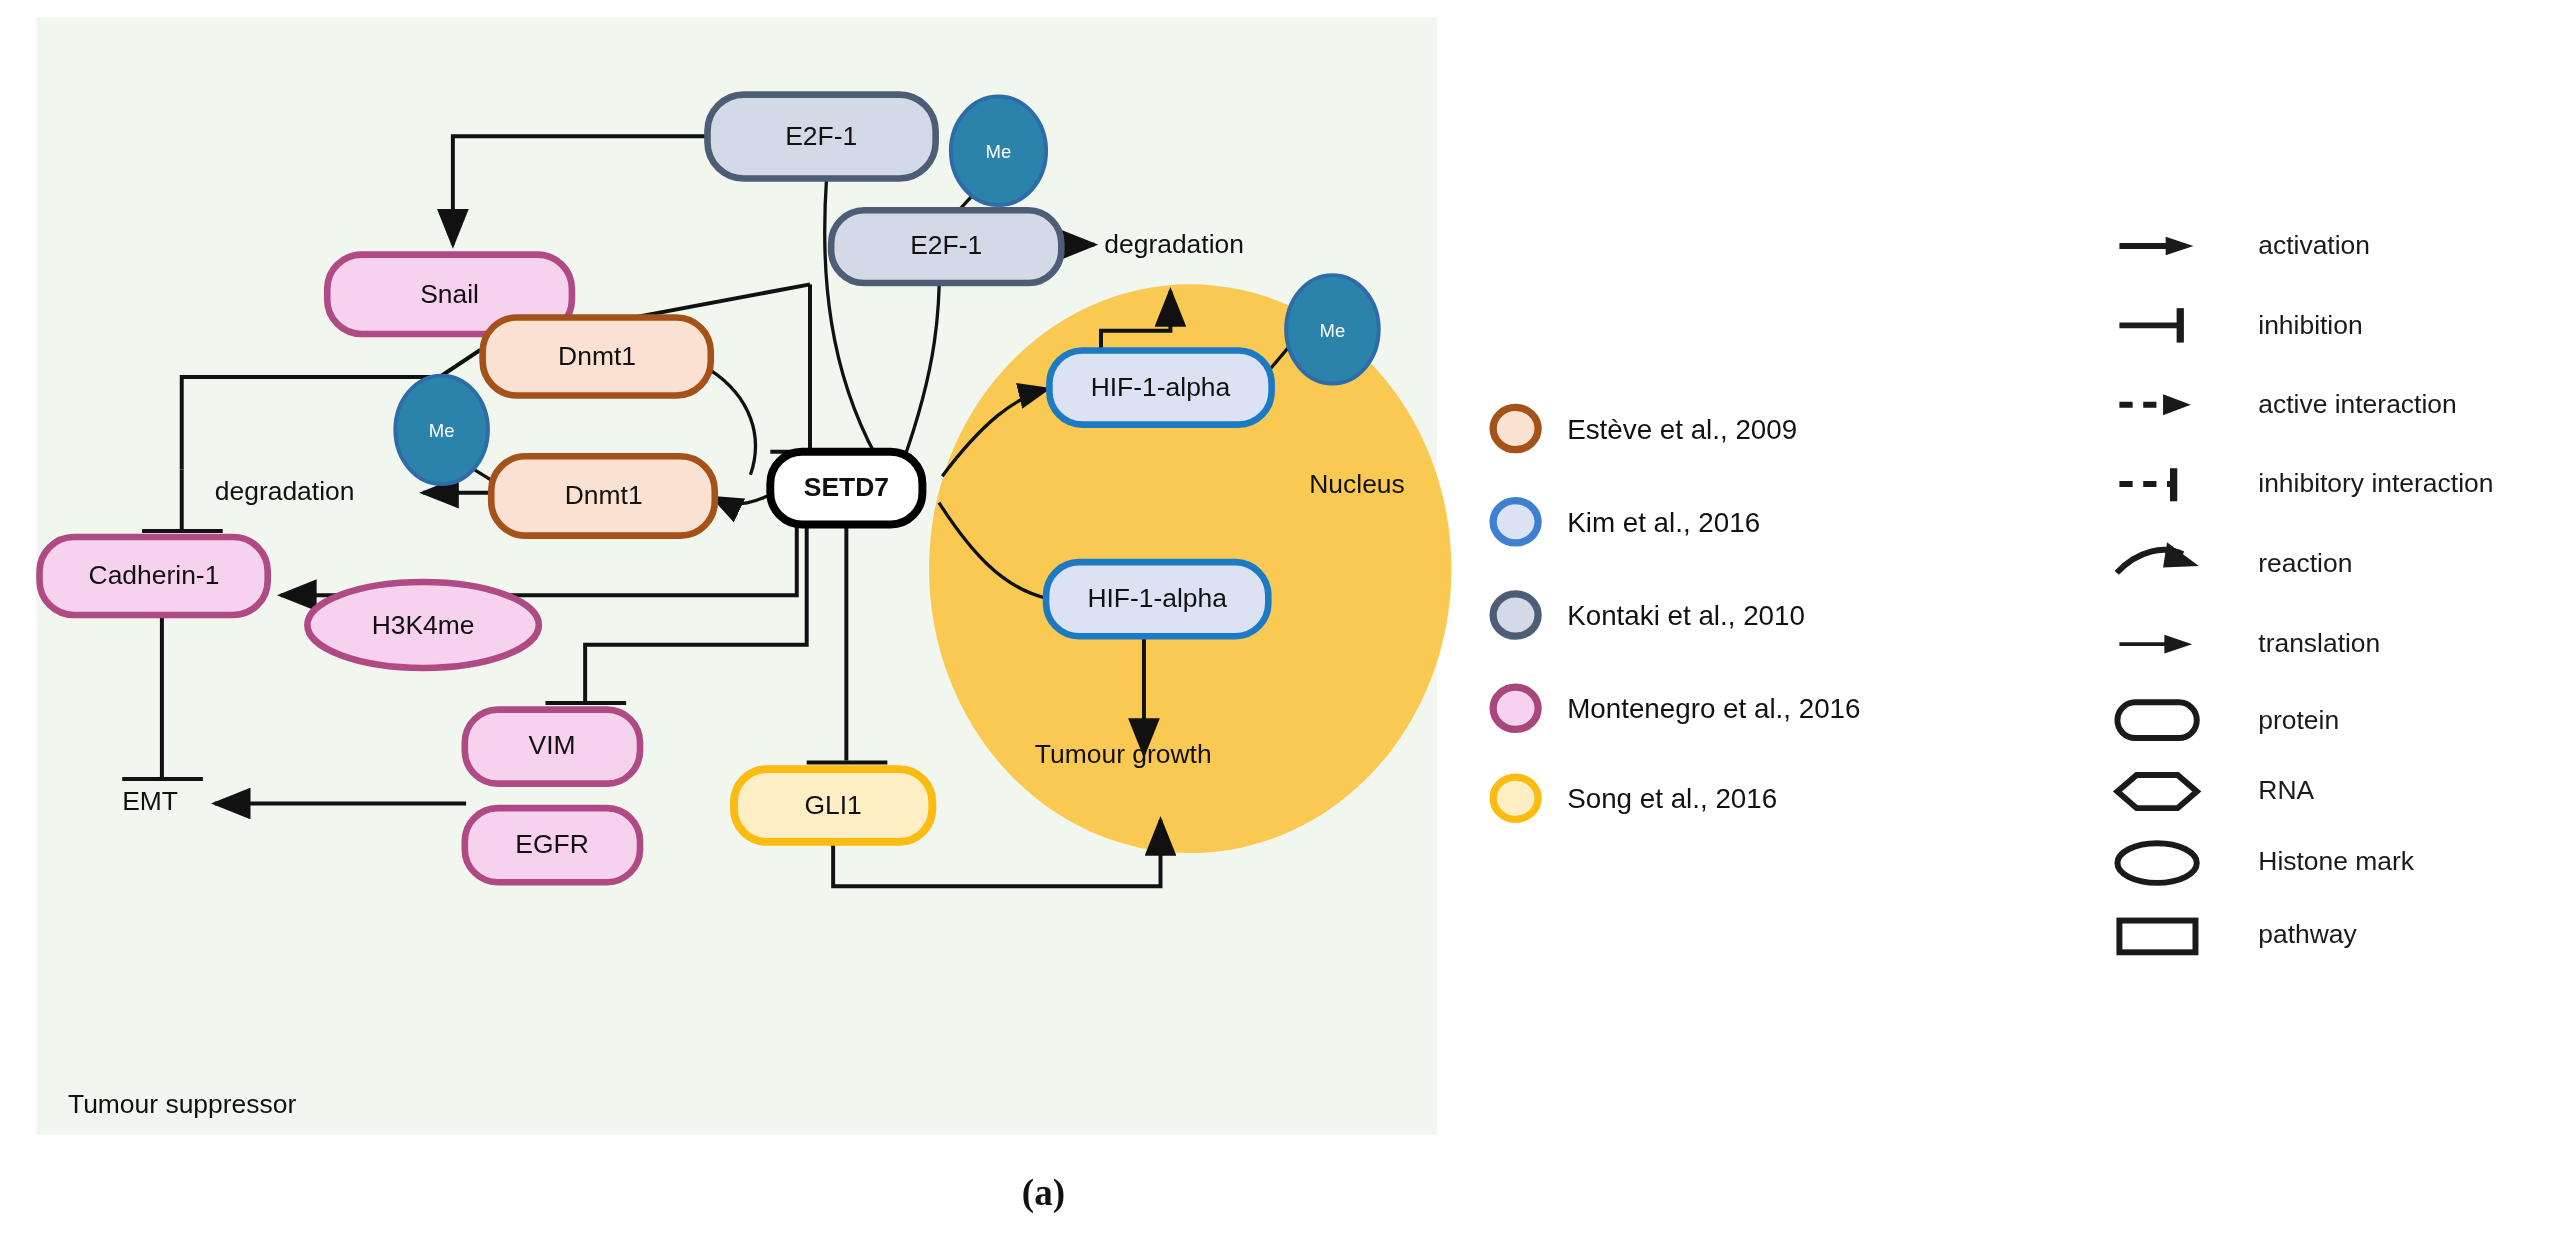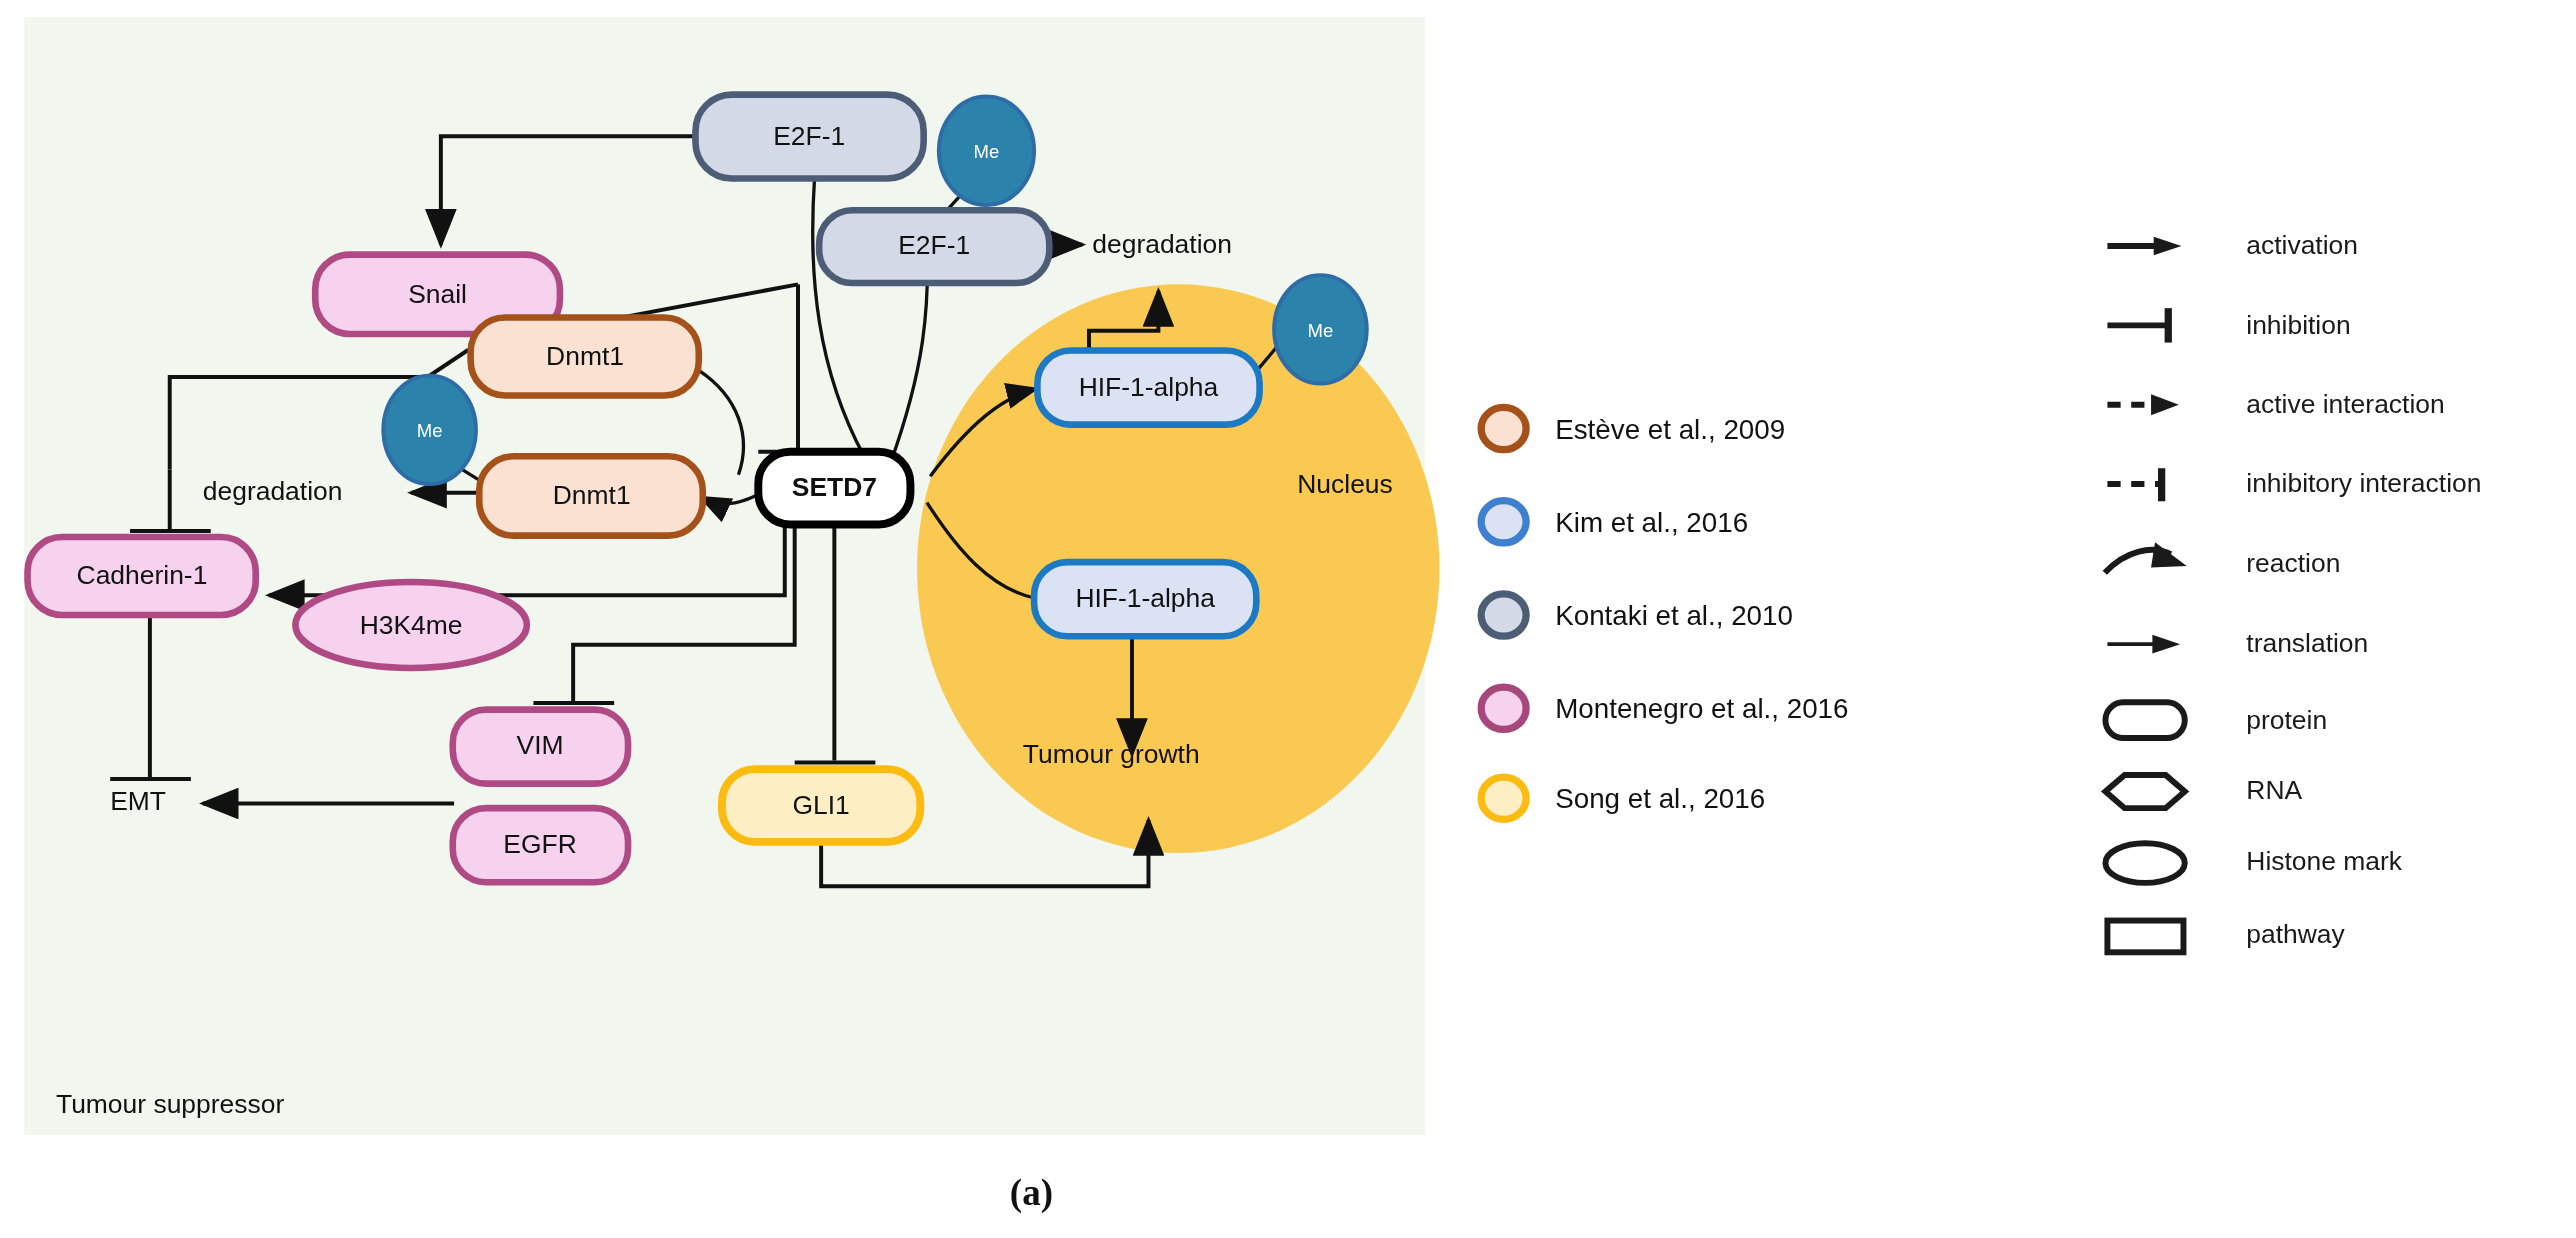--- a/index.html
+++ b/index.html
@@ -1,18 +1,18 @@
 <!DOCTYPE html>
 <html style="font-size:10.6px"><head>
 <meta charset="utf-8">
 <style>
   html,body{margin:0;padding:0;background:#ffffff;}
   body{width:2576px;height:1238px;position:relative;overflow:hidden;
        font-family:"Liberation Sans","DejaVu Sans",sans-serif;}
-  #root{position:absolute;left:4px;top:0;width:2124px;height:1238px;}
+  #root{position:absolute;left:16px;top:0;width:2124px;height:1238px;}
   svg{display:block;}
   .nodelabel{font-family:"Liberation Sans","DejaVu Sans",sans-serif;font-size:40px;fill:#111111;
              text-anchor:middle;dominant-baseline:middle;}
   .nodelabel-bold{font-weight:bold;}
   .melabel{font-family:"Liberation Sans","DejaVu Sans",sans-serif;font-size:28px;fill:#ffffff;
            text-anchor:middle;dominant-baseline:middle;}
   .plaintext{font-family:"Liberation Sans","DejaVu Sans",sans-serif;font-size:40px;fill:#111111;
              dominant-baseline:middle;}
   .legendtext{font-family:"Liberation Sans","DejaVu Sans",sans-serif;font-size:42px;fill:#111111;
               dominant-baseline:middle;}

